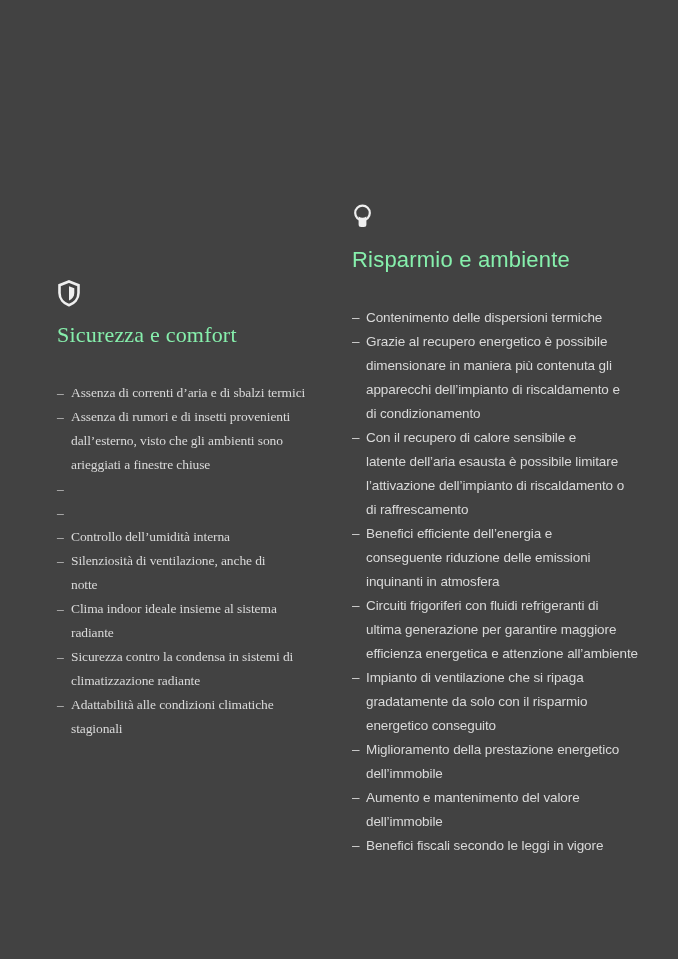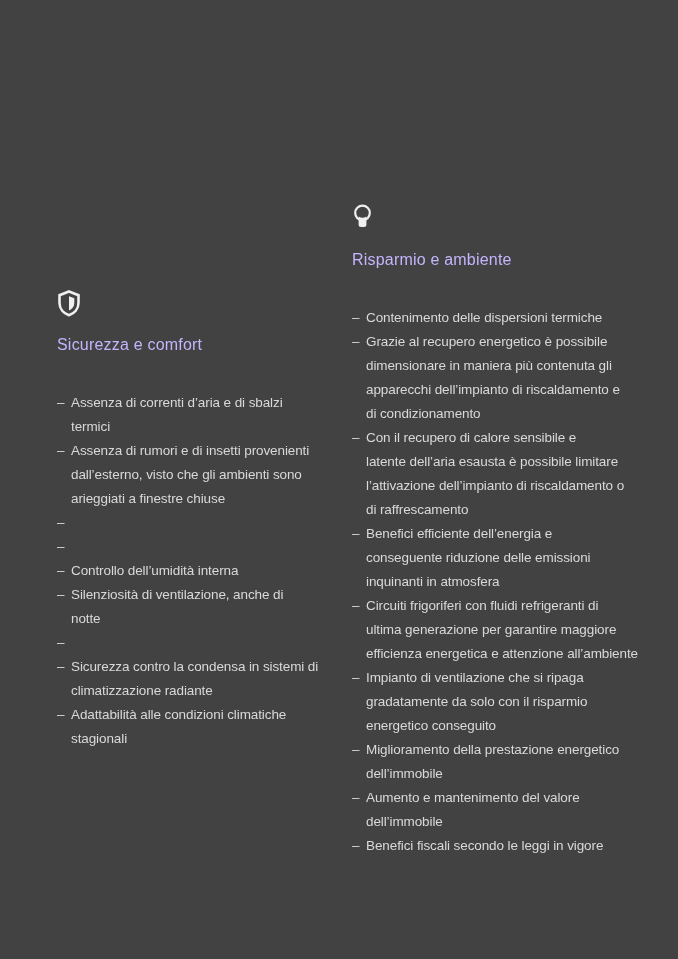--- a/index.html
+++ b/index.html
@@ -7,26 +7,26 @@
   body {
     background:#424242;
     font-family:"Liberation Sans","DejaVu Sans",sans-serif;
     position:relative;
     overflow:hidden;
   }
   .page {
     position:absolute; inset:0;
   }
   .col { position:absolute; }
-  .col-left  { left:57px;  top:290px; width:262px; }
+  .col-left  { left:57px;  top:280px; width:262px;font-family:Liberation Serif, serif; }
   .col-right { left:352px; top:204px; width:288px; }
   .section-icon { display:block; margin-bottom:9px; }
   .section-title {
-    color:#c4b5fd;
-    font-size:16px;
+    color:#86efac;
+    font-size:22px;
     font-weight:400;
     line-height:30px;
     letter-spacing:0.2px;
     margin-bottom:31px;
   }
   .list { list-style:none; }
   .list-item {
     display:flex;
     align-items:flex-start;
     color:#d9d9d9;
@@ -76,20 +76,22 @@
         <span class="dash">–</span>
         <span class="item-text">Controllo dell’umidità interna</span>
       </li>
       <li class="list-item">
         <span class="dash">–</span>
         <span class="item-text">Silenziosità di ventilazione, anche di
 notte</span>
       </li>
       <li class="list-item">
         <span class="dash">–</span>
+        <span class="item-text">Clima indoor ideale insieme al sistema
+radiante</span>
       </li>
       <li class="list-item">
         <span class="dash">–</span>
         <span class="item-text">Sicurezza contro la condensa in sistemi di
 climatizzazione radiante</span>
       </li>
       <li class="list-item">
         <span class="dash">–</span>
         <span class="item-text">Adattabilità alle condizioni climatiche
 stagionali</span>

